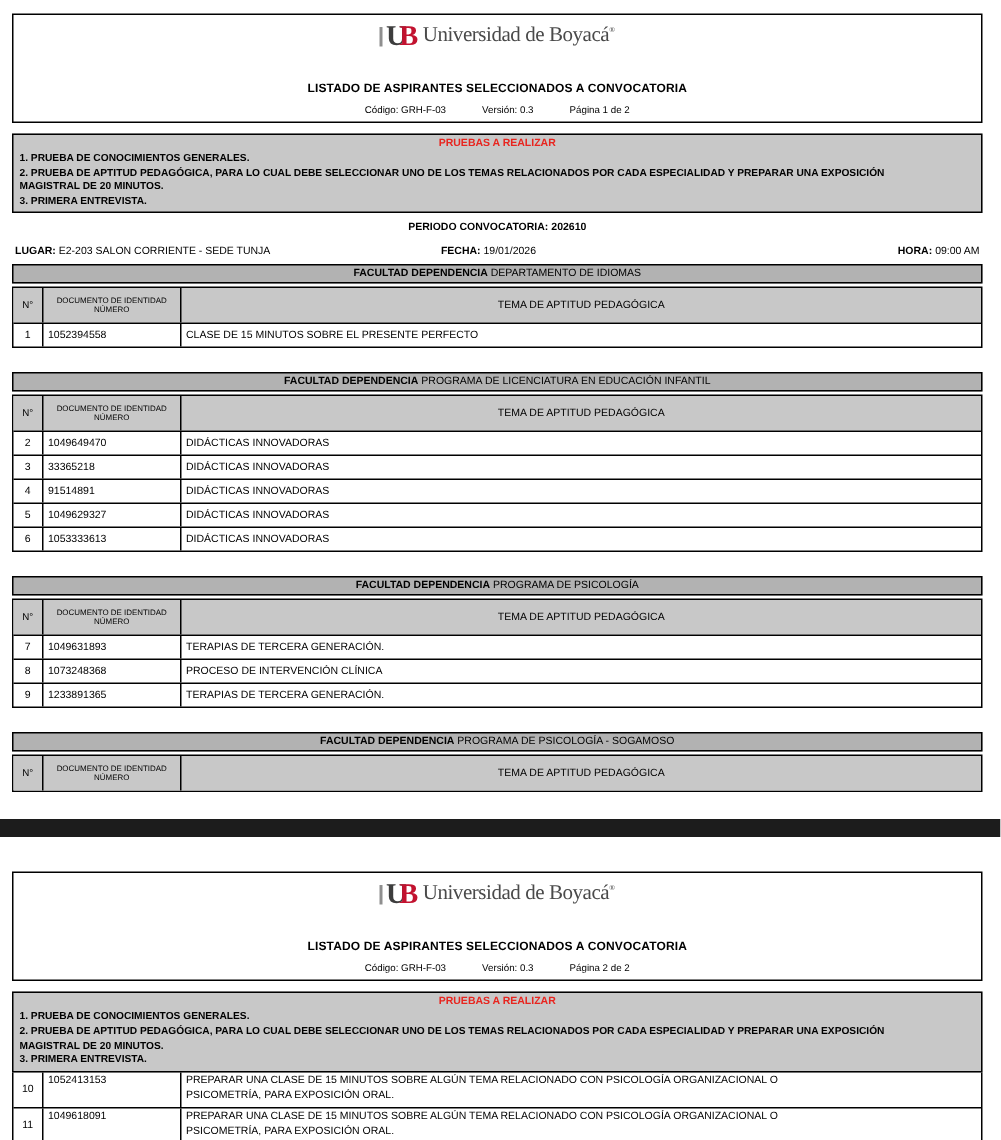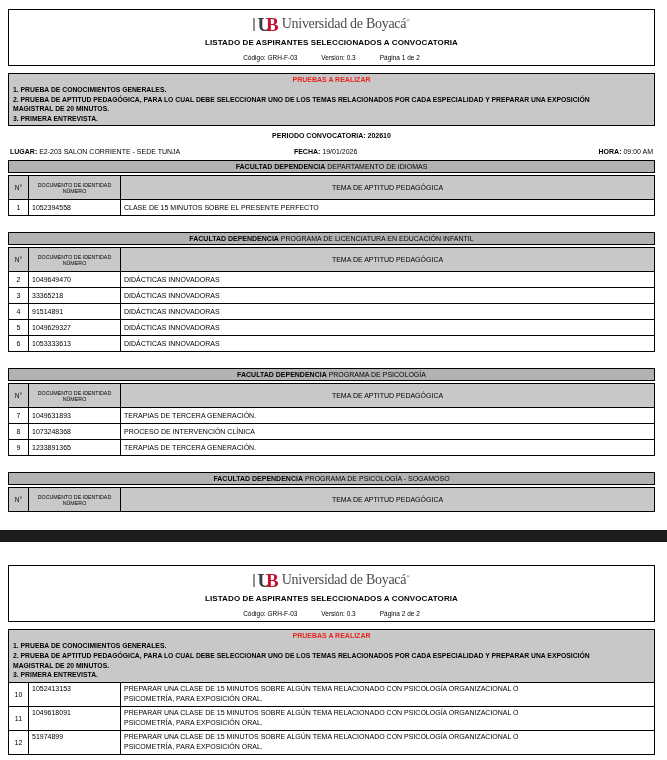--- a/index.html
+++ b/index.html
@@ -12,21 +12,21 @@
   .box{border:1.5px solid #000;box-sizing:border-box;}
 
   
   .header-box{margin-top:9px;padding:4px 0 4px;text-align:center;}
   .brand-row{display:flex;align-items:center;justify-content:center;height:20px;}
   .brand-bar{display:inline-block;width:2px;height:13px;background:#8f8f8f;margin-right:2px;}
   .brand-u{font-family:"Liberation Serif",serif;font-weight:bold;font-size:19px;line-height:1;color:#3d3d3d;}
   .brand-b{font-family:"Liberation Serif",serif;font-weight:bold;font-size:19px;line-height:1;color:#c2122f;margin-left:-5px;}
   .wordmark{font-family:"Liberation Serif",serif;font-size:14px;color:#4a4a4a;margin-left:3px;letter-spacing:-0.3px;}
   .reg{font-size:5px;vertical-align:super;}
-  .doc-title{font-size:8px;font-weight:bold;margin-top:4px;letter-spacing:0.1px;}
+  .doc-title{font-size:8px;font-weight:bold;margin-top:20px;letter-spacing:0.1px;}
   .code-row{display:flex;justify-content:center;gap:24px;font-size:6.5px;margin-top:7px;}
 
   
   .pruebas-box{margin-top:7px;background:#c8c8c8;padding:1px 0 2px;}
   .pruebas-title{color:#e8251f;text-align:center;font-size:7px;font-weight:bold;line-height:10px;}
   .pruebas-line{font-size:6.8px;font-weight:bold;line-height:9.6px;white-space:nowrap;overflow:hidden;padding-left:4px;}
 
   
   .periodo-row{text-align:center;font-size:7px;font-weight:bold;margin-top:6px;}
   .meta-row{display:flex;font-size:7px;margin-top:9px;margin-bottom:5px;align-items:baseline;}

